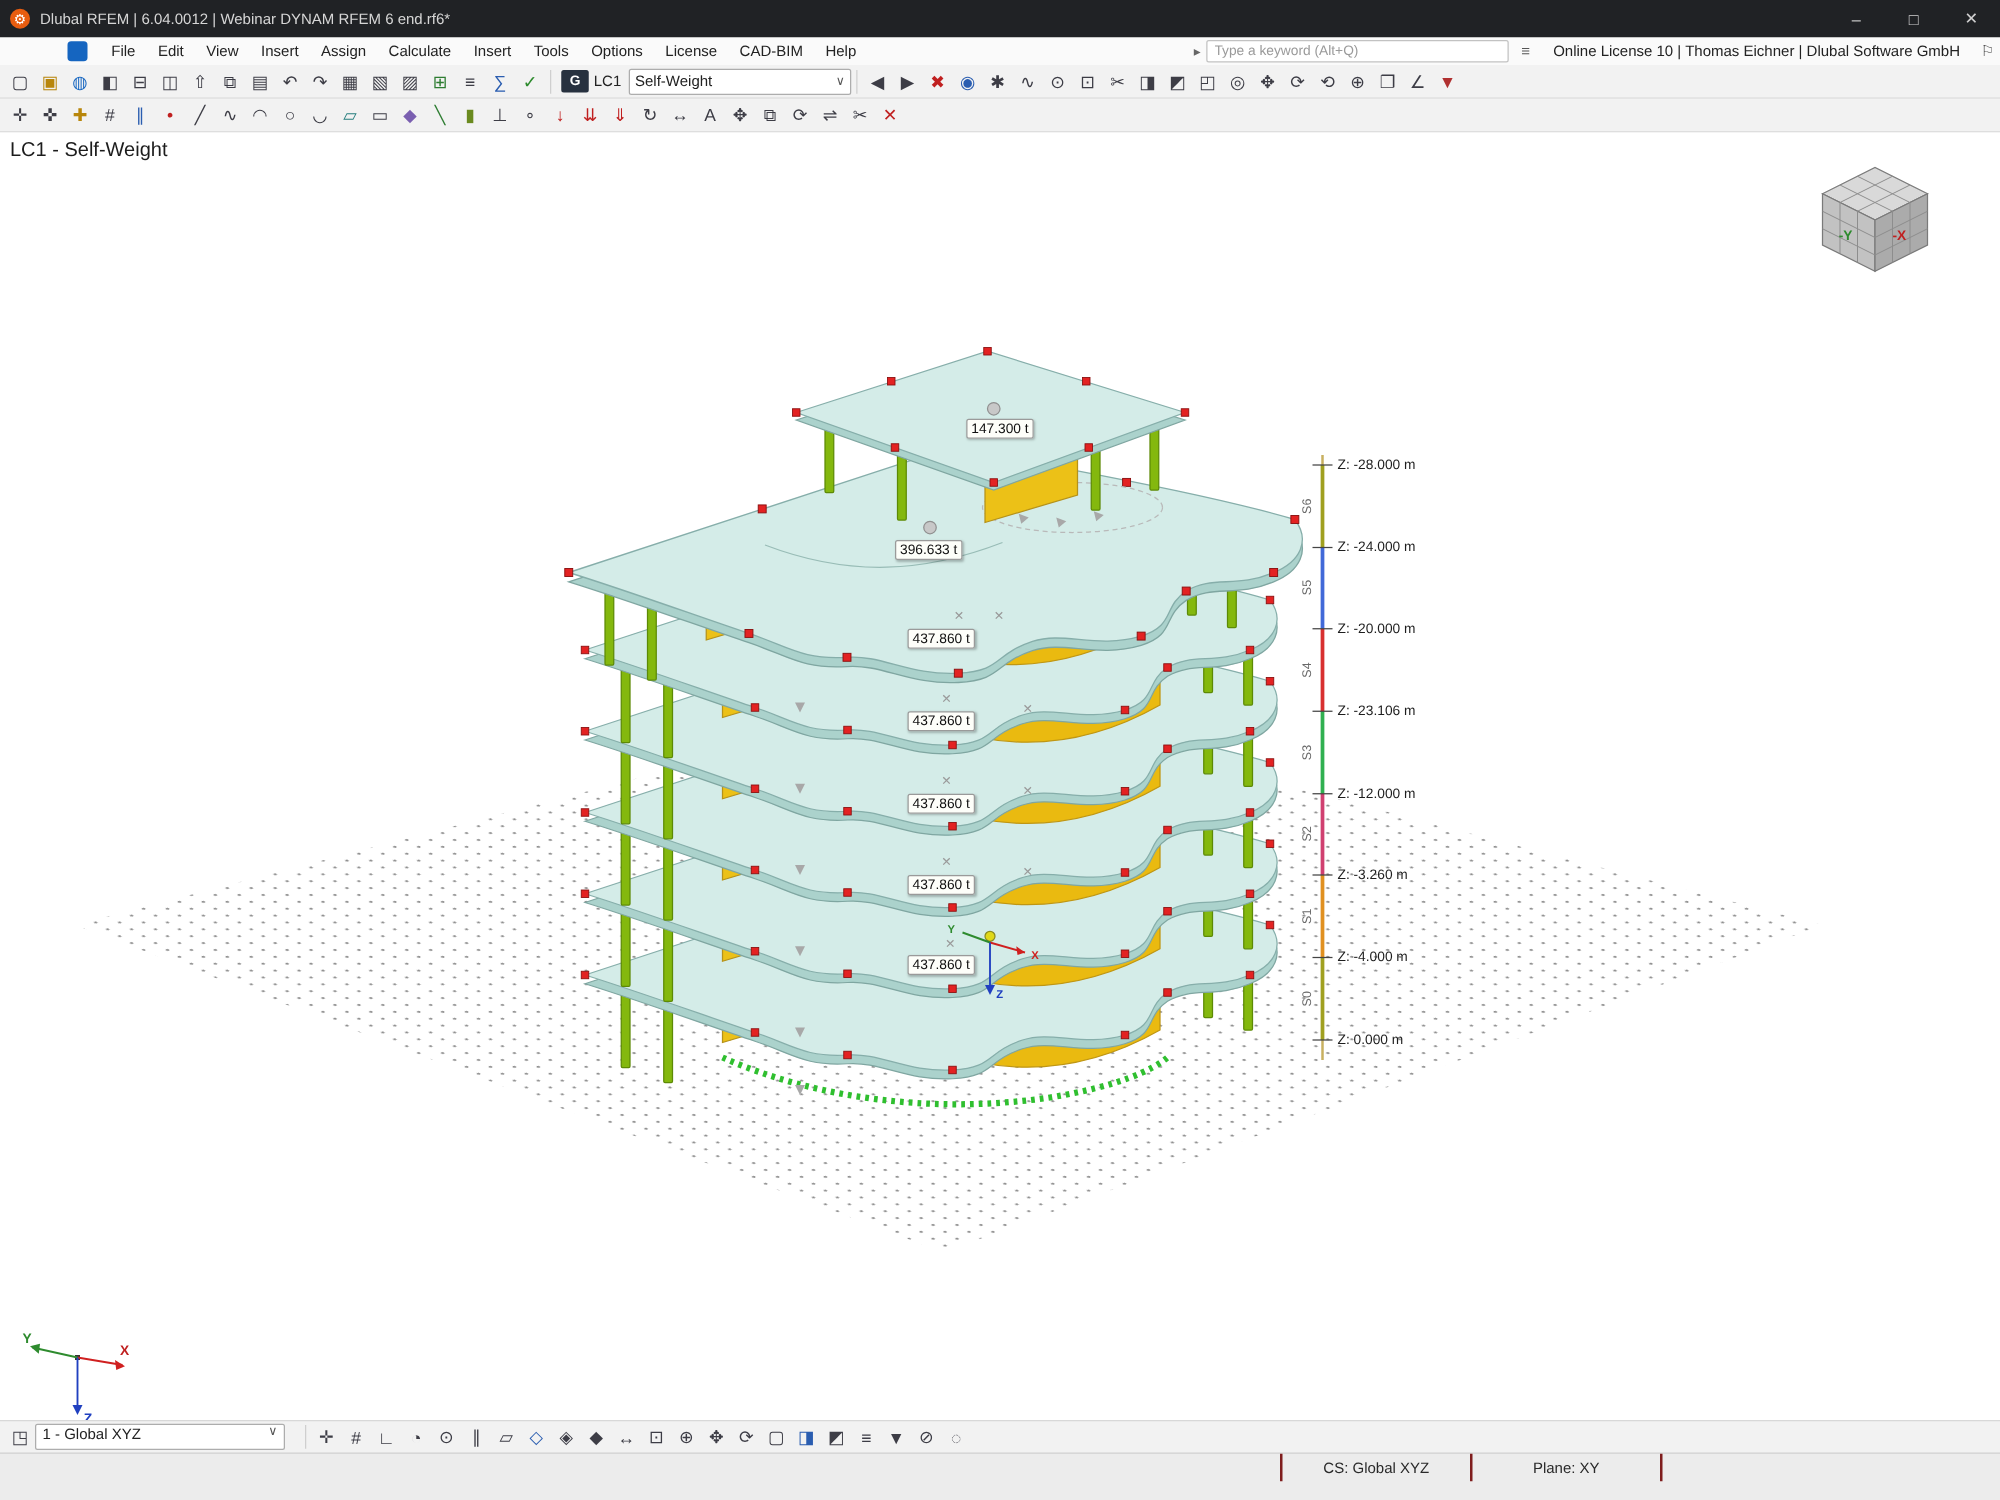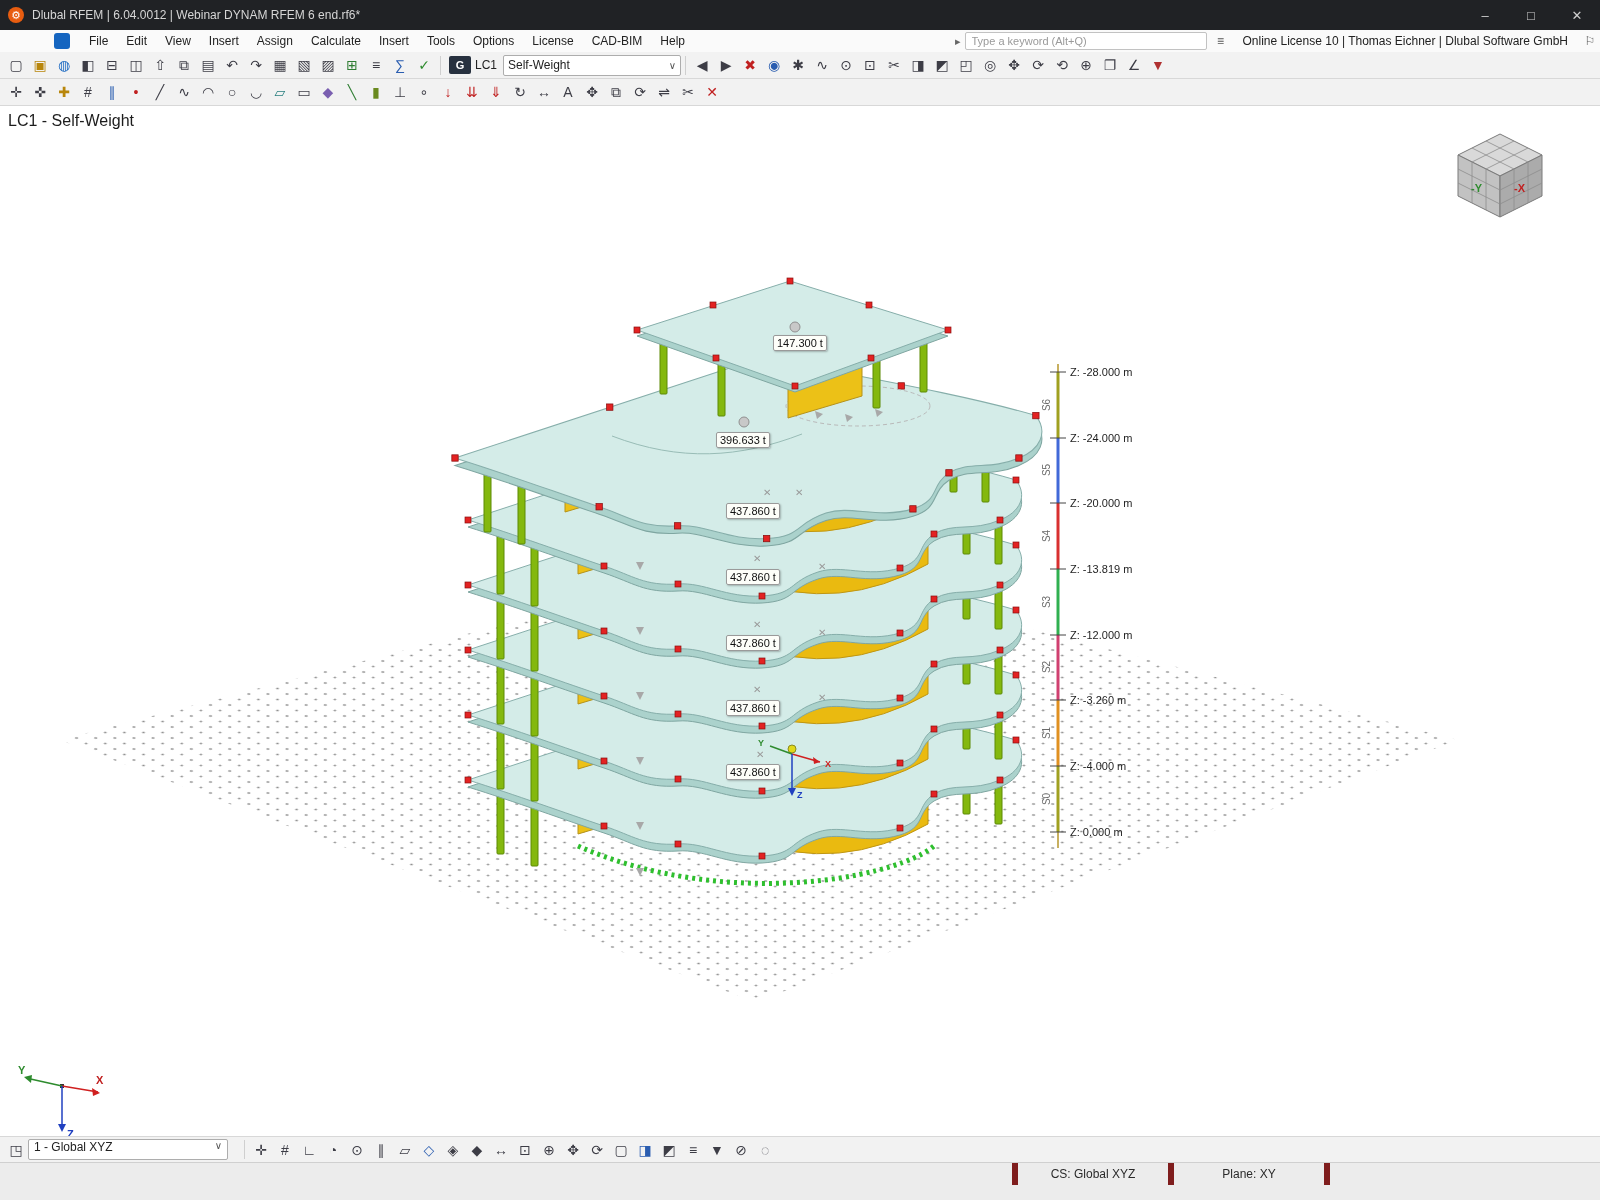--- a/index.html
+++ b/index.html
@@ -48,21 +48,21 @@
   .story-label{position:absolute;font-size:10px;color:#6a6a6a;
     transform:translate(-50%,-50%) rotate(-90deg);}
   
   .bottombar{position:absolute;top:1136px;left:0;width:1600px;height:26px;background:#f2f2f2;
     border-top:1px solid #d8d8d8;display:flex;align-items:center;padding-left:4px;box-sizing:border-box;}
   .cs-select{width:188px;height:19px;background:#fff;border:1px solid #adadad;border-radius:2px;
     font-size:12px;color:#222;display:flex;align-items:flex-start;justify-content:space-between;
     padding:0 5px;margin-right:12px;}
   .statusbar{position:absolute;top:1162px;left:0;width:1600px;height:38px;background:#ececec;
     border-top:1px solid #d0d0d0;font-size:12px;color:#2a2a2a;display:flex;}
-  .status-cell{border-right:6px solid #7f1d1d;height:22px;line-height:22px;text-align:center;}
+  .status-cell{border-right:2px solid #7f1d1d;height:22px;line-height:22px;text-align:center;}
   .status-fill{flex:1;}
   .cell-cs{width:150px;} .cell-plane{width:150px;} .cell-end{width:270px;border-right:none;}
 </style>
 </head>
 <body>
 
 <div class="titlebar">
   <span class="app-logo">⚙</span>
   <span>Dlubal RFEM | 6.04.0012 | Webinar DYNAM RFEM 6 end.rf6*</span>
   <div class="win-controls">
@@ -543,21 +543,21 @@
       <div class="mass-label" style="left: 726px; top: 463px;"><span>437.860 t</span></div>
       <div class="mass-label" style="left: 726px; top: 529px;"><span>437.860 t</span></div>
       <div class="mass-label" style="left: 726px; top: 594px;"><span>437.860 t</span></div>
       <div class="mass-label" style="left: 726px; top: 658px;"><span>437.860 t</span></div>
     </div>
   <div>
 
   <div class="z-label" style="left: 1070px; top: 266px;"><span>Z: -28.000 m</span></div>
       <div class="z-label" style="left: 1070px; top: 332px;"><span>Z: -24.000 m</span></div>
       <div class="z-label" style="left: 1070px; top: 397px;"><span>Z: -20.000 m</span></div>
-      <div class="z-label" style="left: 1070px; top: 463px;"><span>Z: -13.819 m</span></div>
+      <div class="z-label" style="left: 1070px; top: 463px;"><span>Z: -23.106 m</span></div>
       <div class="z-label" style="left: 1070px; top: 529px;"><span>Z: -12.000 m</span></div>
       <div class="z-label" style="left: 1070px; top: 594px;"><span>Z: -3.260 m</span></div>
       <div class="z-label" style="left: 1070px; top: 660px;"><span>Z: -4.000 m</span></div>
       <div class="z-label" style="left: 1070px; top: 726px;"><span>Z: 0.000 m</span></div>
     </div>
   <div>
 
   <div class="story-label" style="left: 1046px; top: 299px;"><span>S6</span></div>
       <div class="story-label" style="left: 1046px; top: 364px;"><span>S5</span></div>
       <div class="story-label" style="left: 1046px; top: 430px;"><span>S4</span></div>

